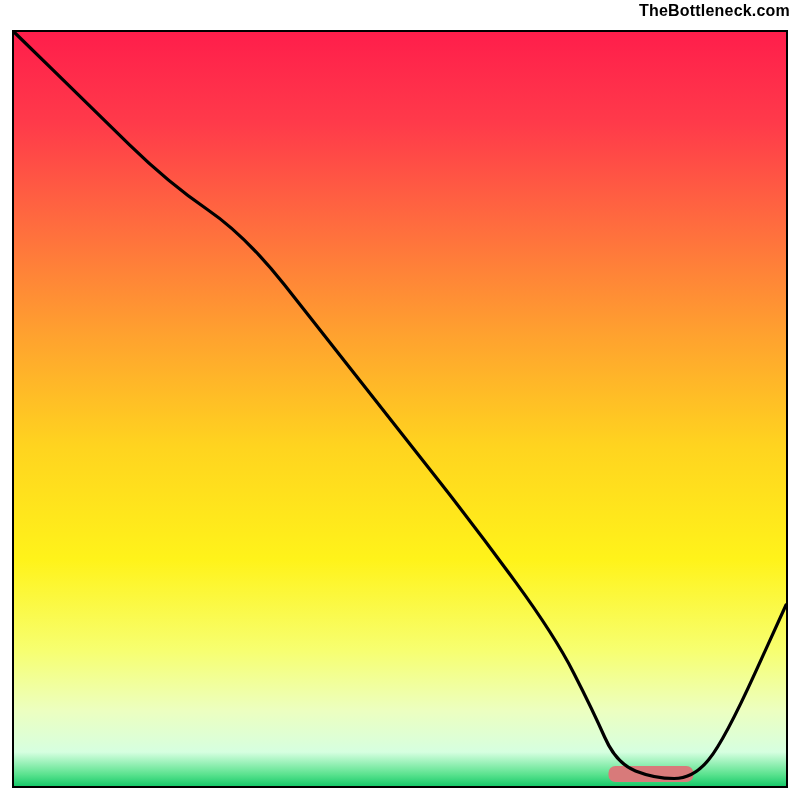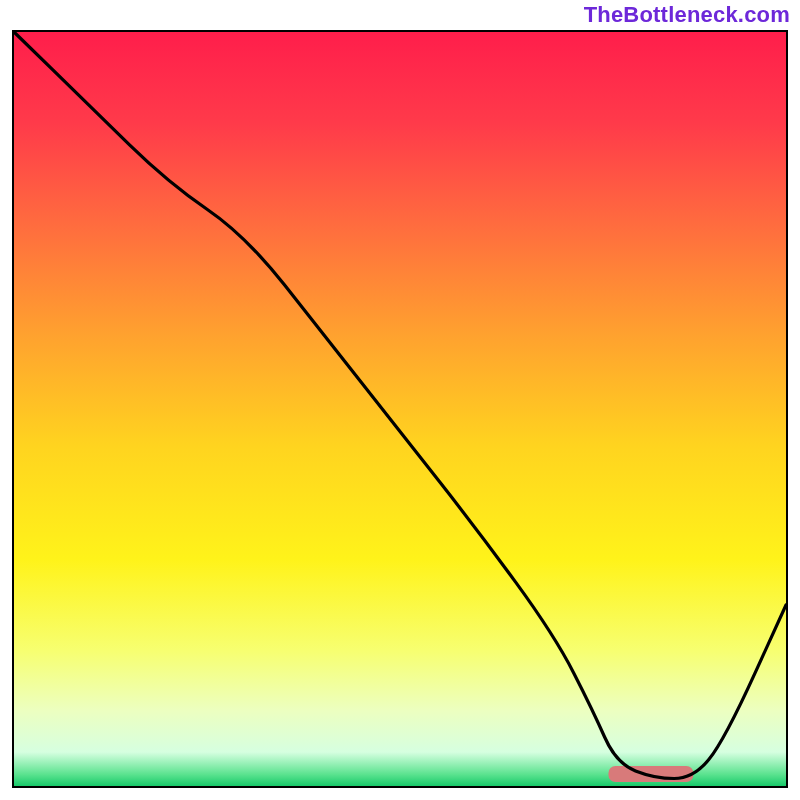--- a/index.html
+++ b/index.html
@@ -13,23 +13,23 @@
   }
   .stage {
     position: relative;
     width: 800px;
     height: 800px;
   }
   .watermark {
     position: absolute;
     top: 2px;
     right: 10px;
-    font-size: 22px;
+    font-size: 16px;
     font-weight: 600;
-    color: #6d28d9;
+    color: #000000;
     letter-spacing: 0.2px;
     z-index: 30;
   }
   svg.chart {
     position: absolute;
     left: 0;
     top: 0;
     width: 800px;
     height: 800px;
     z-index: 10;

